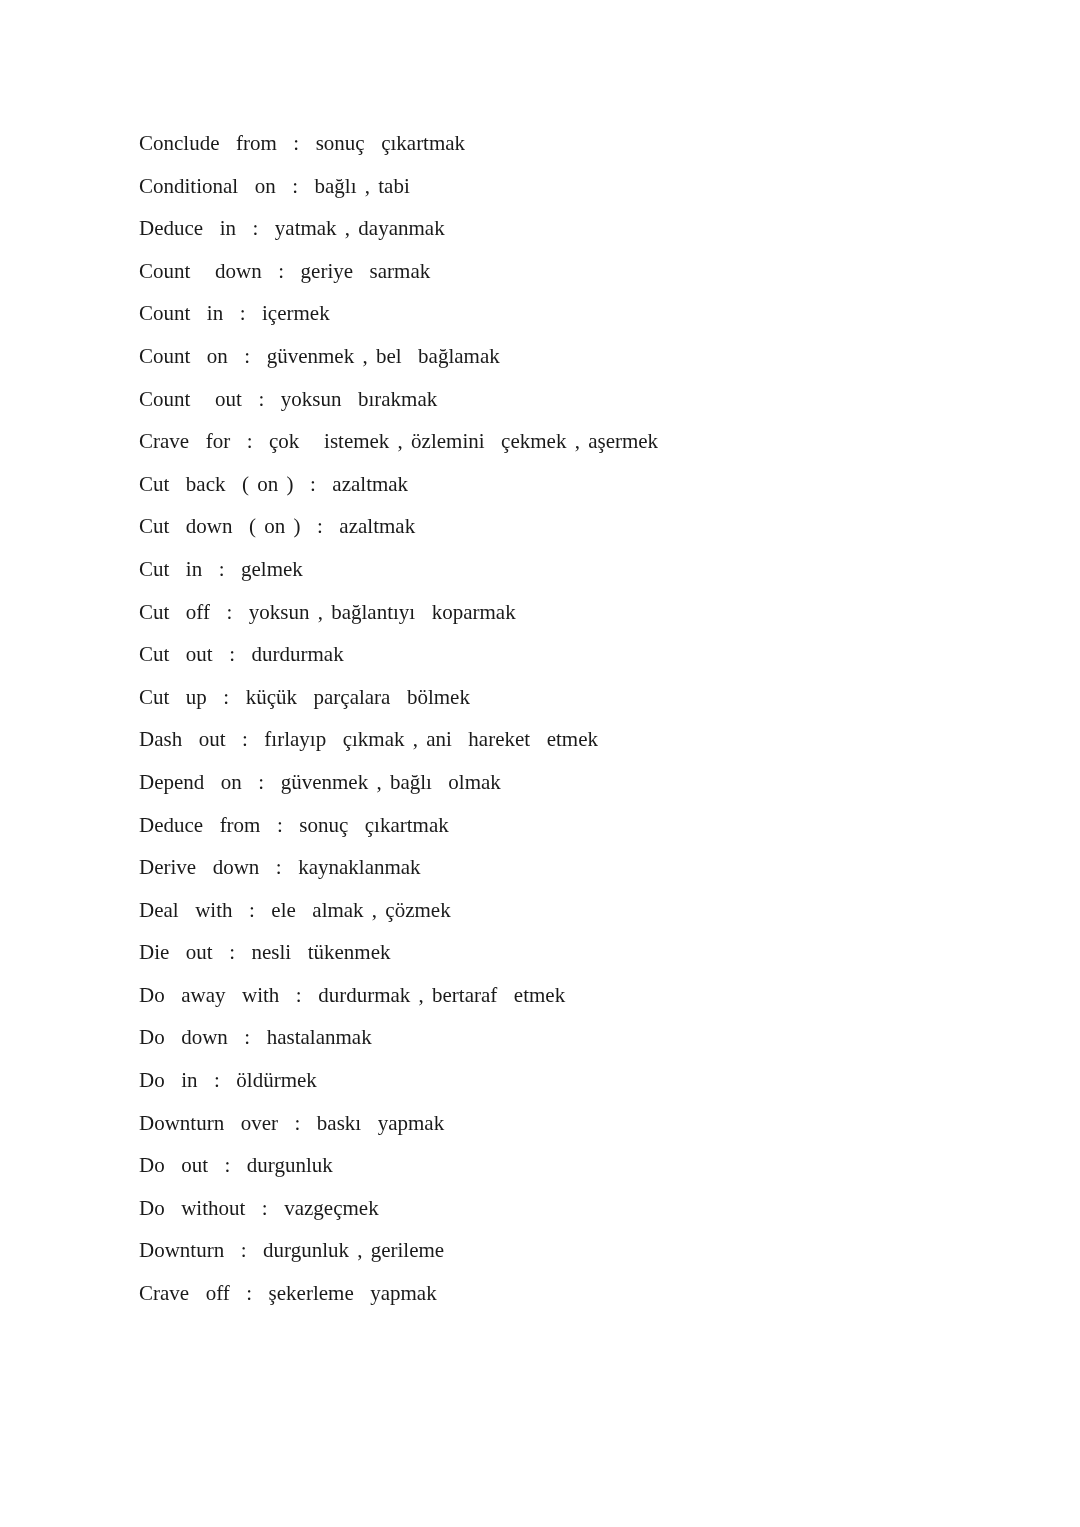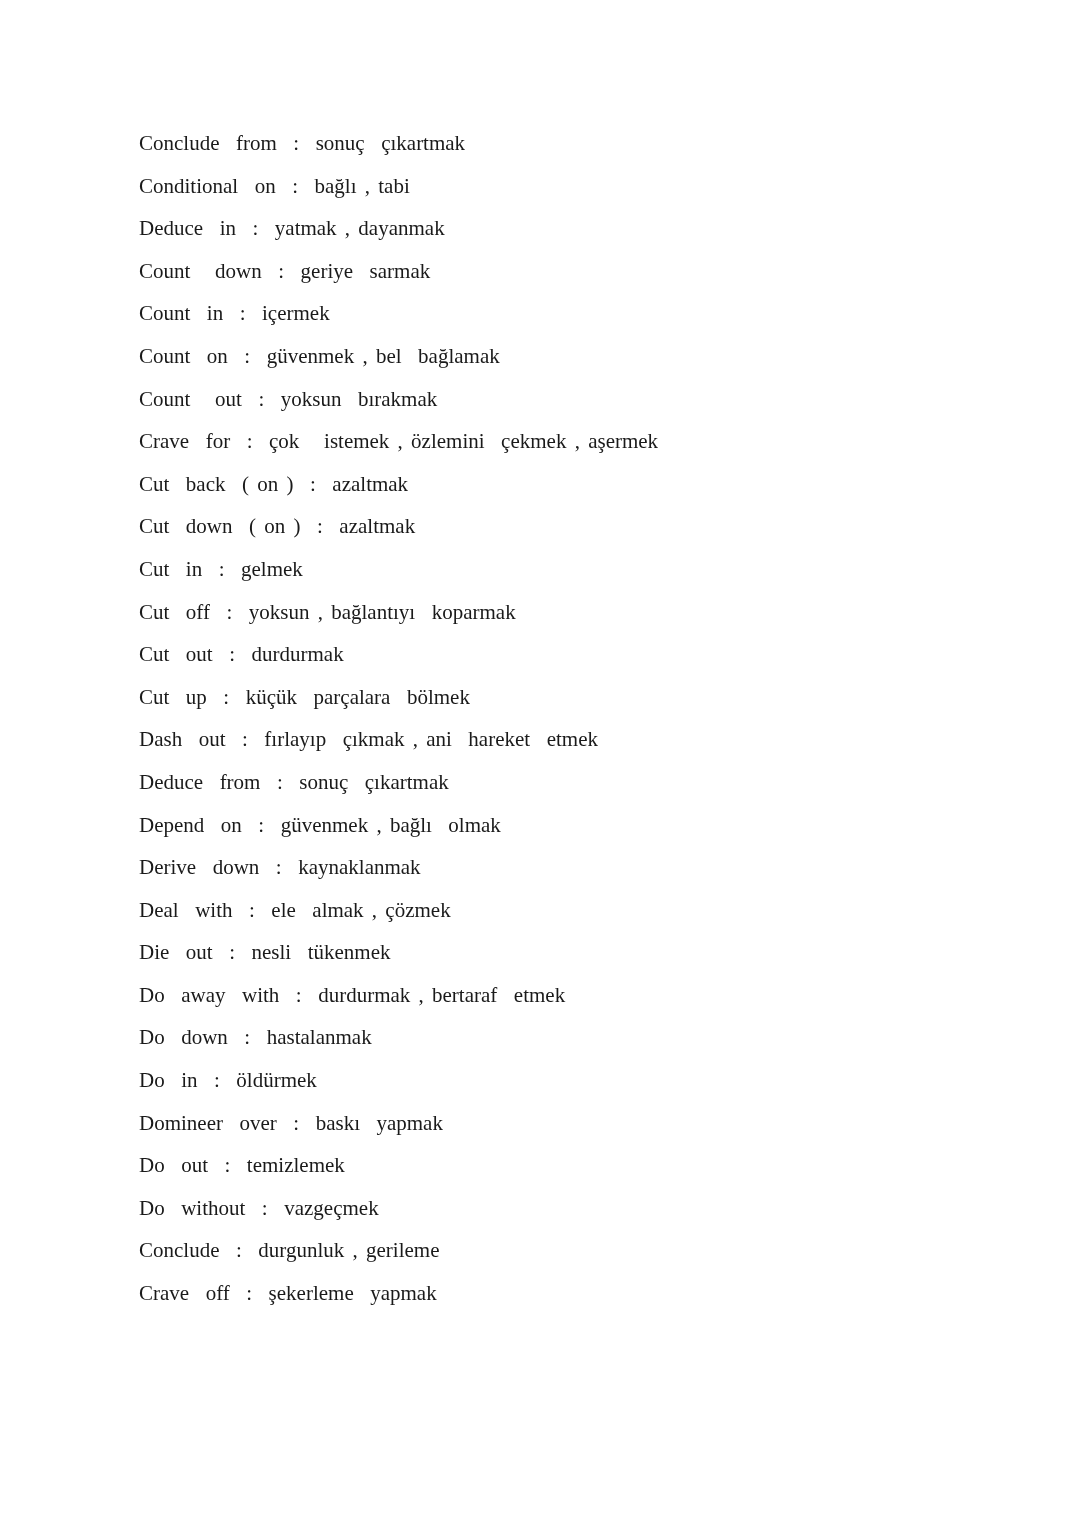--- a/index.html
+++ b/index.html
@@ -45,26 +45,26 @@
   <div class="entry"><span class="term">Count  on</span><span class="sep">  :  </span><span class="meaning">güvenmek , bel  bağlamak</span></div>
   <div class="entry"><span class="term">Count   out</span><span class="sep">  :  </span><span class="meaning">yoksun  bırakmak</span></div>
   <div class="entry"><span class="term">Crave  for</span><span class="sep">  :  </span><span class="meaning">çok   istemek , özlemini  çekmek , aşermek</span></div>
   <div class="entry"><span class="term">Cut  back  ( on )</span><span class="sep">  :  </span><span class="meaning">azaltmak</span></div>
   <div class="entry"><span class="term">Cut  down  ( on )</span><span class="sep">  :  </span><span class="meaning">azaltmak</span></div>
   <div class="entry"><span class="term">Cut  in</span><span class="sep">  :  </span><span class="meaning">gelmek</span></div>
   <div class="entry"><span class="term">Cut  off</span><span class="sep">  :  </span><span class="meaning">yoksun , bağlantıyı  koparmak</span></div>
   <div class="entry"><span class="term">Cut  out</span><span class="sep">  :  </span><span class="meaning">durdurmak</span></div>
   <div class="entry"><span class="term">Cut  up</span><span class="sep">  :  </span><span class="meaning">küçük  parçalara  bölmek</span></div>
   <div class="entry"><span class="term">Dash  out</span><span class="sep">  :  </span><span class="meaning">fırlayıp  çıkmak , ani  hareket  etmek</span></div>
+  <div class="entry"><span class="term">Depend  on</span><span class="sep">  :  </span><span class="meaning">güvenmek , bağlı  olmak</span></div>
   <div class="entry"><span class="term">Deduce  from</span><span class="sep">  :  </span><span class="meaning">sonuç  çıkartmak</span></div>
-  <div class="entry"><span class="term">Depend  on</span><span class="sep">  :  </span><span class="meaning">güvenmek , bağlı  olmak</span></div>
   <div class="entry"><span class="term">Derive  down</span><span class="sep">  :  </span><span class="meaning">kaynaklanmak</span></div>
   <div class="entry"><span class="term">Deal  with</span><span class="sep">  :  </span><span class="meaning">ele  almak , çözmek</span></div>
   <div class="entry"><span class="term">Die  out</span><span class="sep">  :  </span><span class="meaning">nesli  tükenmek</span></div>
   <div class="entry"><span class="term">Do  away  with</span><span class="sep">  :  </span><span class="meaning">durdurmak , bertaraf  etmek</span></div>
   <div class="entry"><span class="term">Do  down</span><span class="sep">  :  </span><span class="meaning">hastalanmak</span></div>
   <div class="entry"><span class="term">Do  in</span><span class="sep">  :  </span><span class="meaning">öldürmek</span></div>
-  <div class="entry"><span class="term">Domineer  over</span><span class="sep">  :  </span><span class="meaning">baskı  yapmak</span></div>
-  <div class="entry"><span class="term">Do  out</span><span class="sep">  :  </span><span class="meaning">temizlemek</span></div>
+  <div class="entry"><span class="term">Downturn  over</span><span class="sep">  :  </span><span class="meaning">baskı  yapmak</span></div>
+  <div class="entry"><span class="term">Do  out</span><span class="sep">  :  </span><span class="meaning">durgunluk</span></div>
   <div class="entry"><span class="term">Do  without</span><span class="sep">  :  </span><span class="meaning">vazgeçmek</span></div>
-  <div class="entry"><span class="term">Conclude</span><span class="sep">  :  </span><span class="meaning">durgunluk , gerileme</span></div>
+  <div class="entry"><span class="term">Downturn</span><span class="sep">  :  </span><span class="meaning">durgunluk , gerileme</span></div>
   <div class="entry"><span class="term">Crave  off</span><span class="sep">  :  </span><span class="meaning">şekerleme  yapmak</span></div>
 </div>
 
 </body></html>

